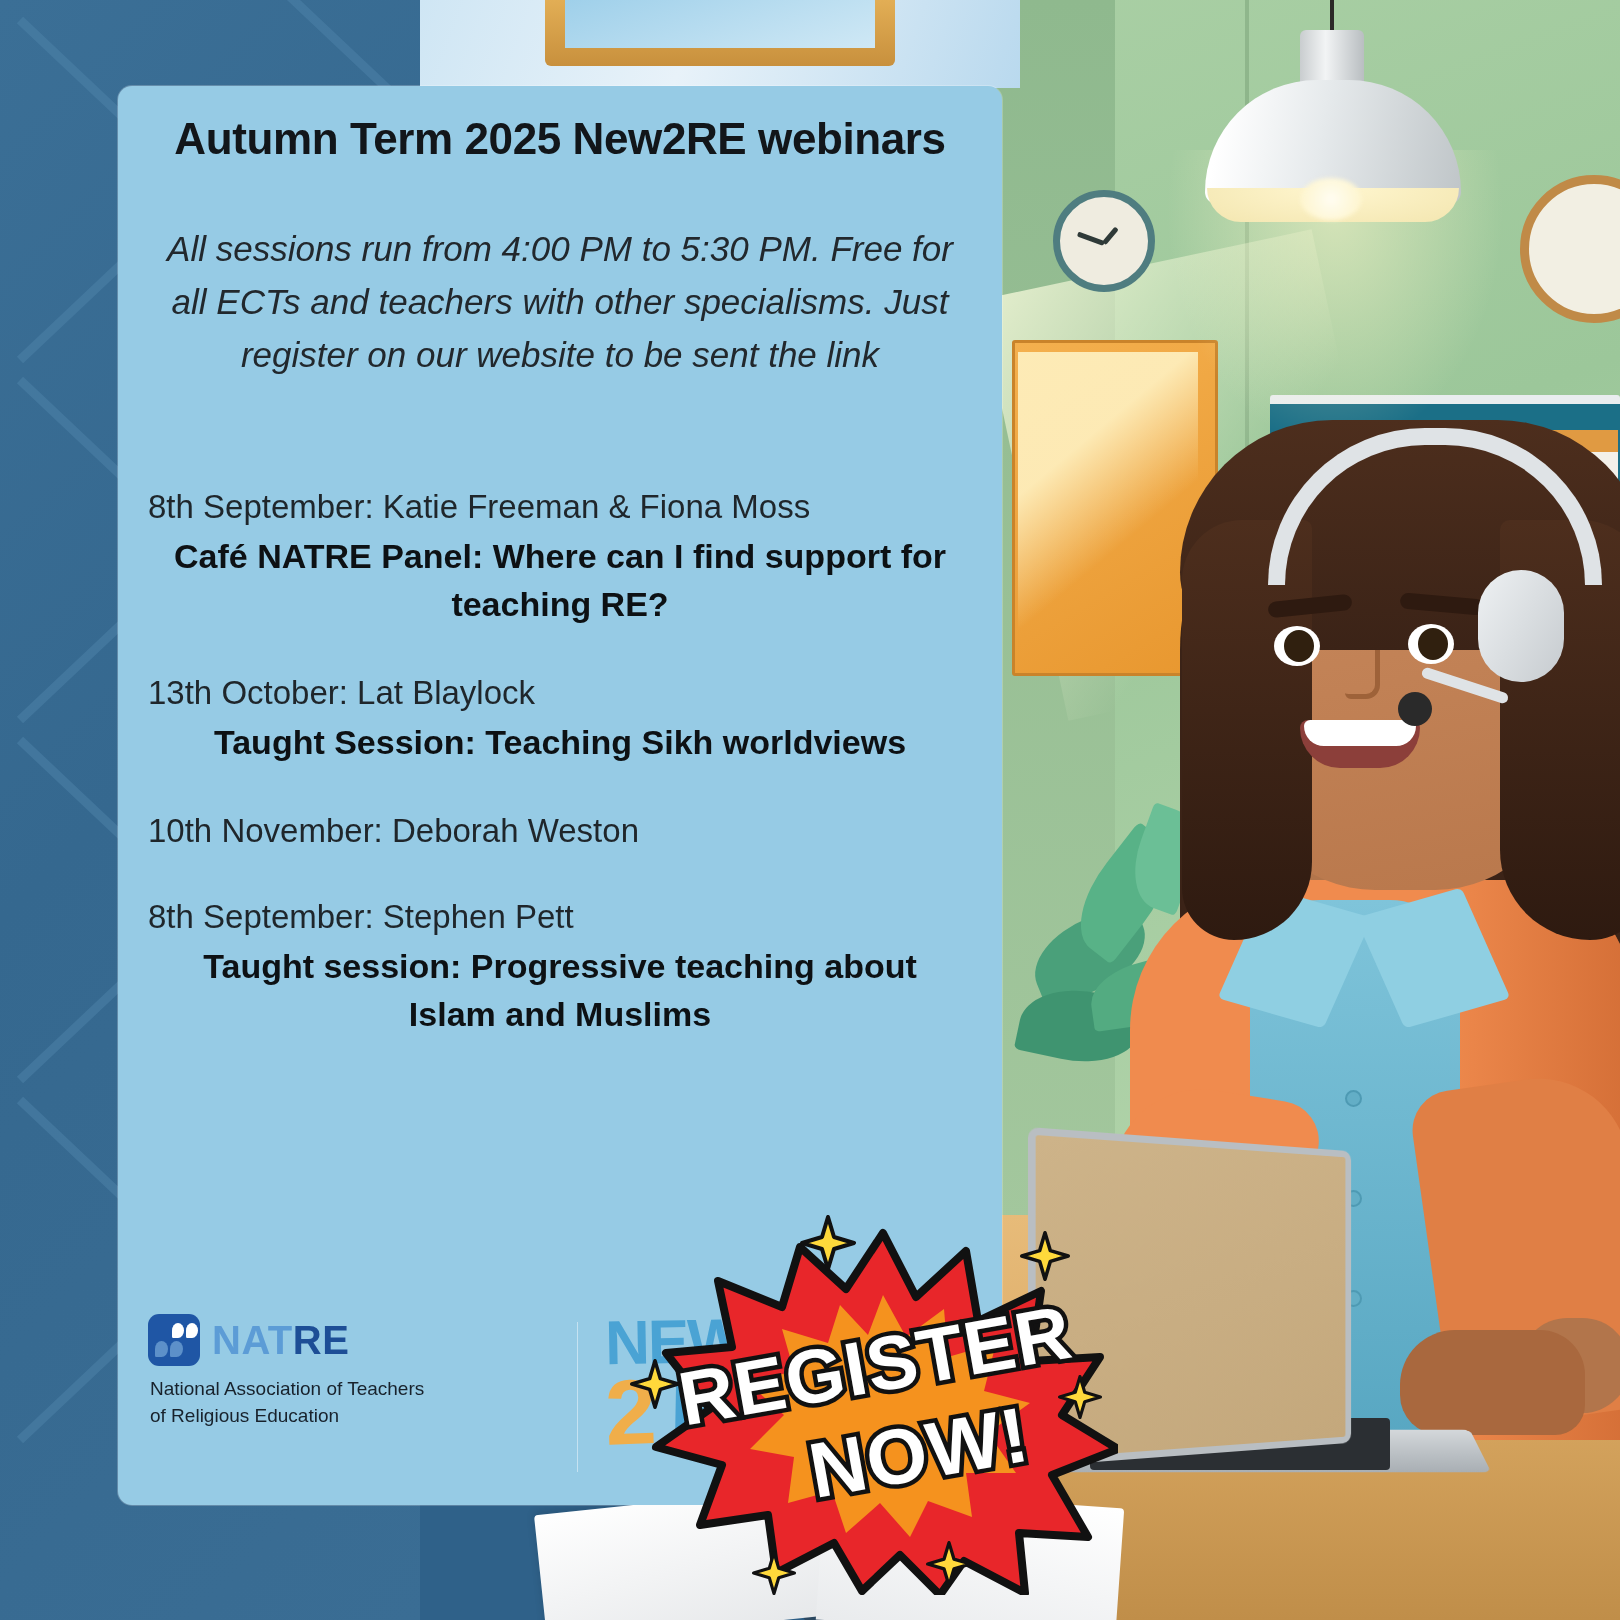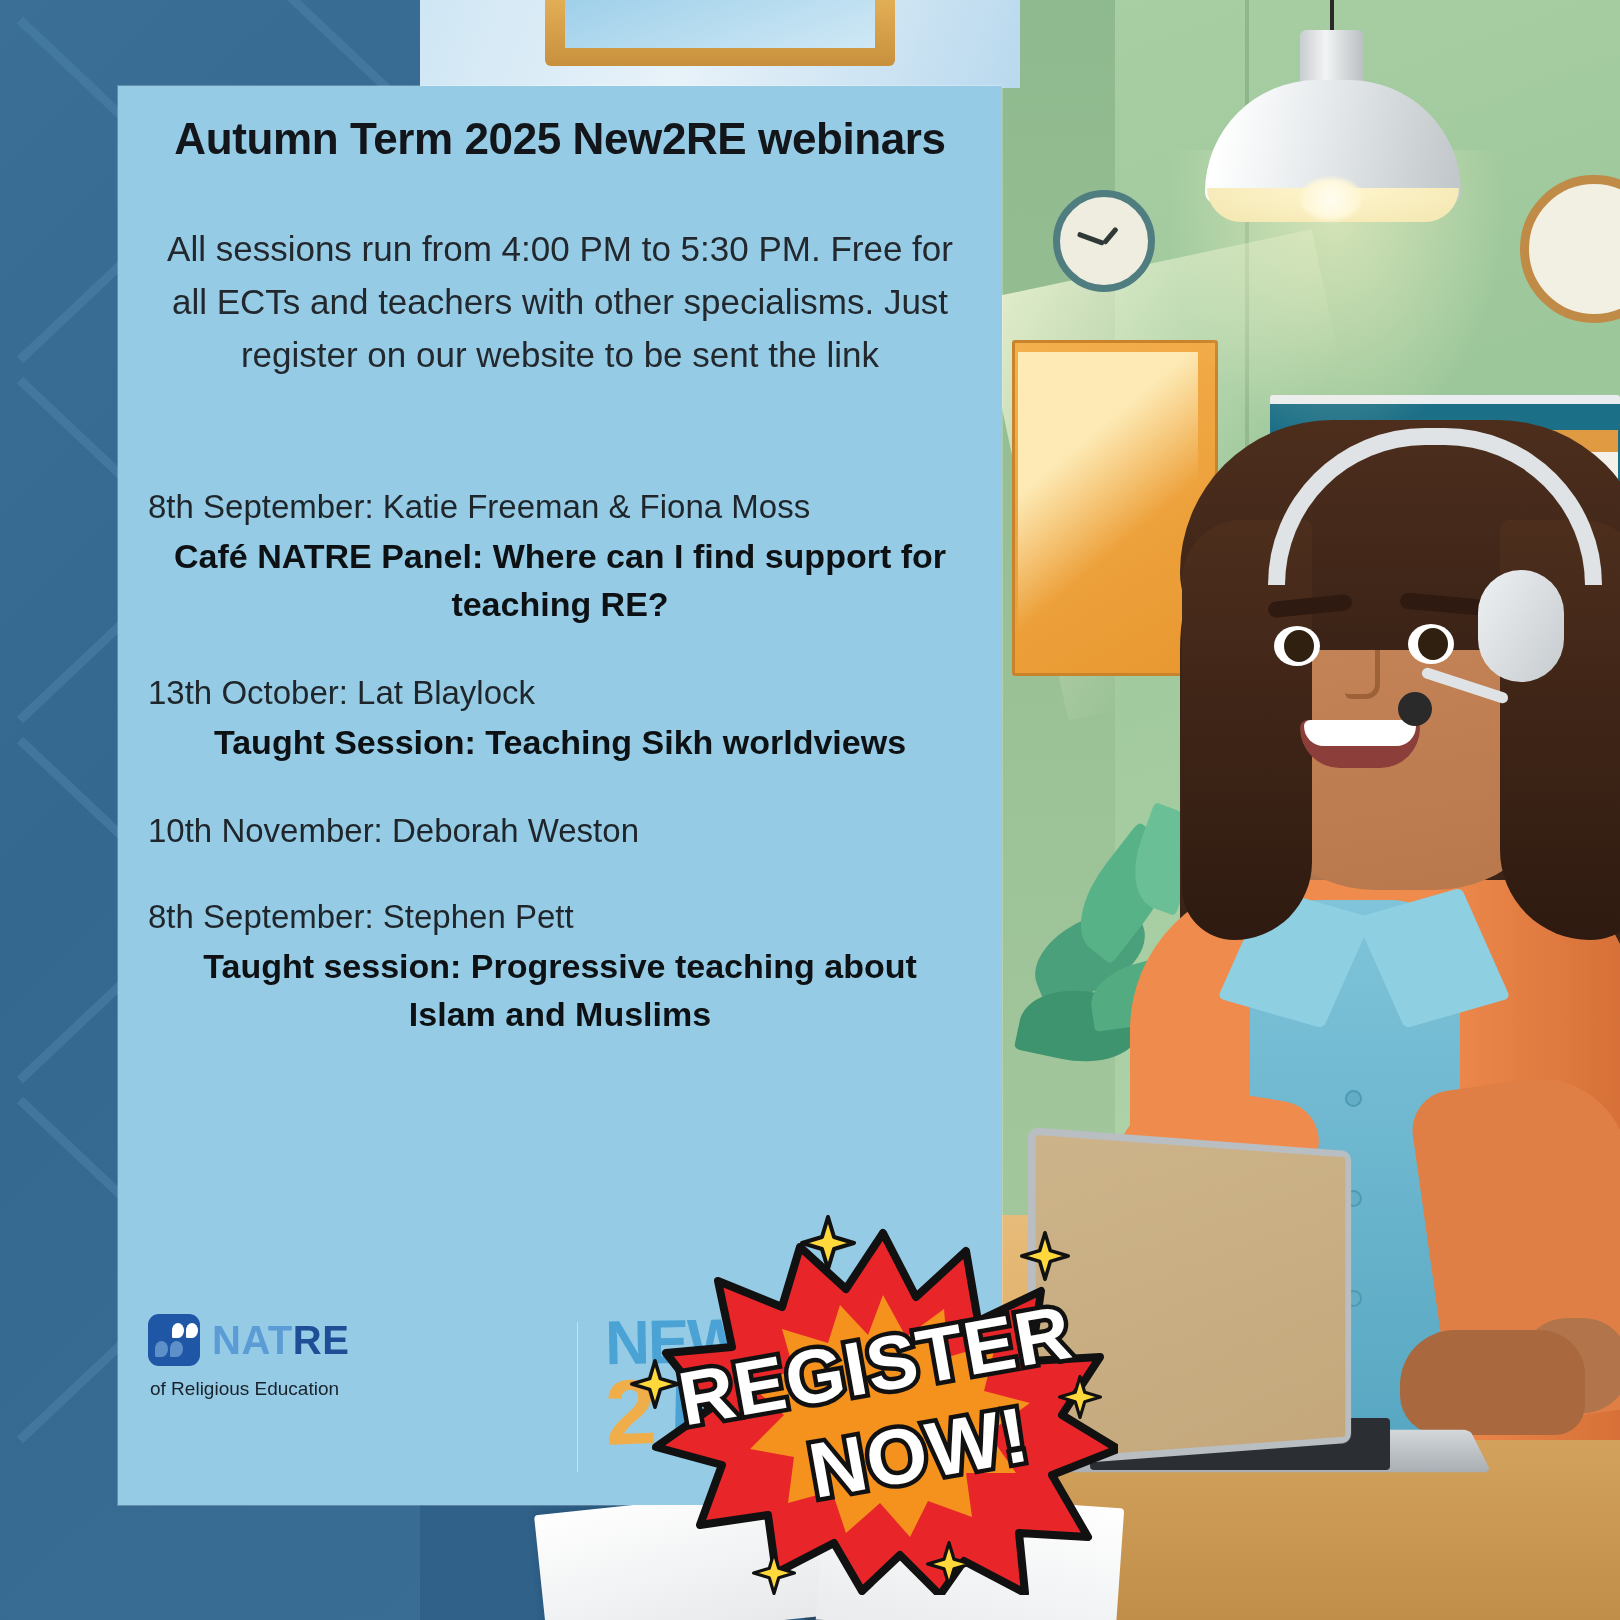--- a/index.html
+++ b/index.html
@@ -130,32 +130,32 @@
   .mirror-frame{position:absolute;left:545px;top:0;width:350px;height:66px;
     background:linear-gradient(180deg,#e2ae55,#c8903d);border-radius:0 0 6px 6px;}
   .mirror-glass{position:absolute;left:565px;top:0;width:310px;height:48px;
     background:linear-gradient(160deg,#9fd0ea,#cfe8f5);}
 
   
   .panel{
     position:absolute;left:118px;top:86px;width:884px;height:1419px;
     background:#96cbe5;
     box-shadow:0 0 0 1px rgba(255,255,255,.22);
-    padding:4px;box-sizing:border-box;
+    padding:4px;box-sizing:border-box;border-radius:14px;
   }
   .panel-inner{position:absolute;left:0;top:0;width:884px;height:1419px;}
 
   .title{
     position:absolute;left:0;right:0;top:28px;text-align:center;
     font-size:44px;font-weight:700;color:#12161a;letter-spacing:-.4px;
     font-family:"Liberation Sans", sans-serif;
   }
   .intro{
     position:absolute;left:30px;width:824px;top:136px;text-align:center;
-    font-size:35px;line-height:53px;color:#22282d;font-weight:400;
+    font-size:35px;line-height:53px;color:#22282d;font-weight:400;font-style:italic;
   }
 
   .sessions{position:absolute;left:22px;top:400px;width:840px;}
   .session{margin-bottom:44px;}
   .session .when{
     font-size:33px;line-height:42px;color:#1f262b;font-weight:400;
     text-align:left;padding-left:8px;
   }
   .session .topic{
     font-size:34px;line-height:48px;color:#0d1114;font-weight:700;
@@ -349,20 +349,21 @@
               <span class="q" style="left:24px;top:9px;width:12px;height:15px;background:#fff;"></span>
               <span class="q" style="left:38px;top:9px;width:12px;height:15px;background:#fff;"></span>
               <span class="q" style="left:7px;top:27px;width:13px;height:16px;background:#5d90c9;"></span>
               <span class="q" style="left:22px;top:27px;width:13px;height:16px;background:#5d90c9;"></span>
             </div>
             <div class="natre-word">
               <span class="lt">NAT</span><span class="dk">RE</span>
             </div>
           </div>
           <div class="natre-sub">
+            <div>National Association of Teachers</div>
             <div>of Religious Education</div>
           </div>
         </div>
 
         <div class="new2re">
           <div class="n2r-div"></div>
           <div class="n2r-new">NEW</div>
           <div class="n2r-2">2</div>
           <div class="n2r-re">RE</div>
         </div>

